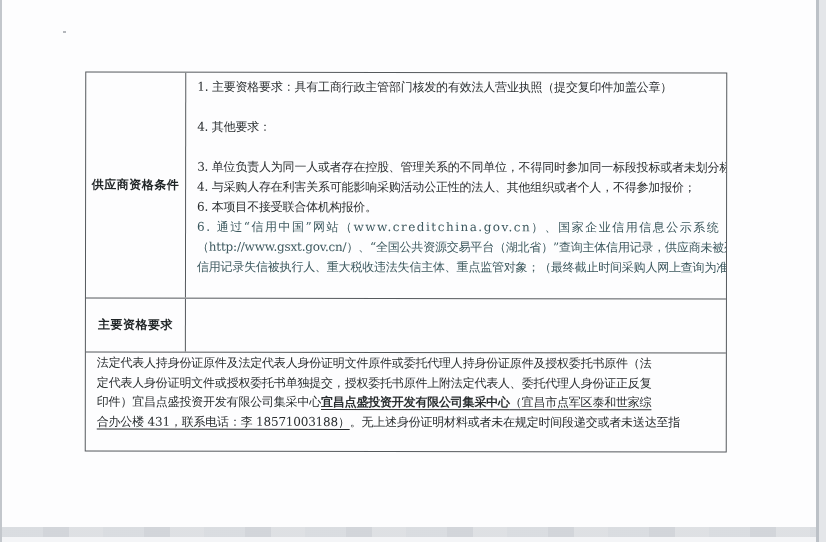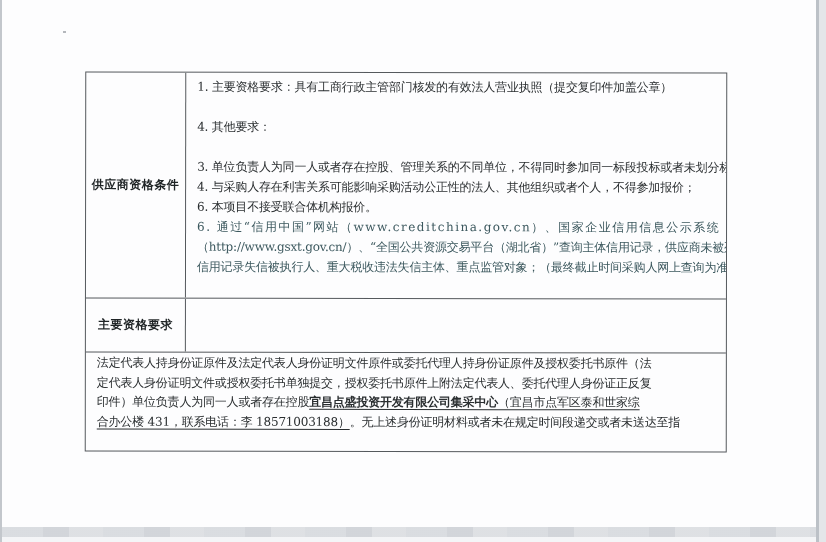--- a/index.html
+++ b/index.html
@@ -82,18 +82,18 @@
   <div class="row row-2">
     <div class="hcell">主要资格要求</div>
     <div class="ccell r2">
     </div>
   </div>
 
   <div class="row row-3">
     <div class="ccell r3">
       <div class="ln">法定代表人持身份证原件及法定代表人身份证明文件原件或委托代理人持身份证原件及授权委托书原件（法</div>
       <div class="ln">定代表人身份证明文件或授权委托书单独提交，授权委托书原件上附法定代表人、委托代理人身份证正反复</div>
-      <div class="ln"><span>印件）单位负责人为同一人或者存在控股</span><span class="bu">宜昌点盛投资开发有限公司集采中心</span><span class="u">（宜昌市点军区泰和世家综</span></div>
+      <div class="ln"><span>印件）宜昌点盛投资开发有限公司集采中心</span><span class="bu">宜昌点盛投资开发有限公司集采中心</span><span class="u">（宜昌市点军区泰和世家综</span></div>
       <div class="ln"><span class="u">合办公楼 431，联系电话：李 18571003188）</span><span>。无上述身份证明材料或者未在规定时间段递交或者未送达至指</span></div>
     </div>
   </div>
 
 </div>
 
 </body></html>

